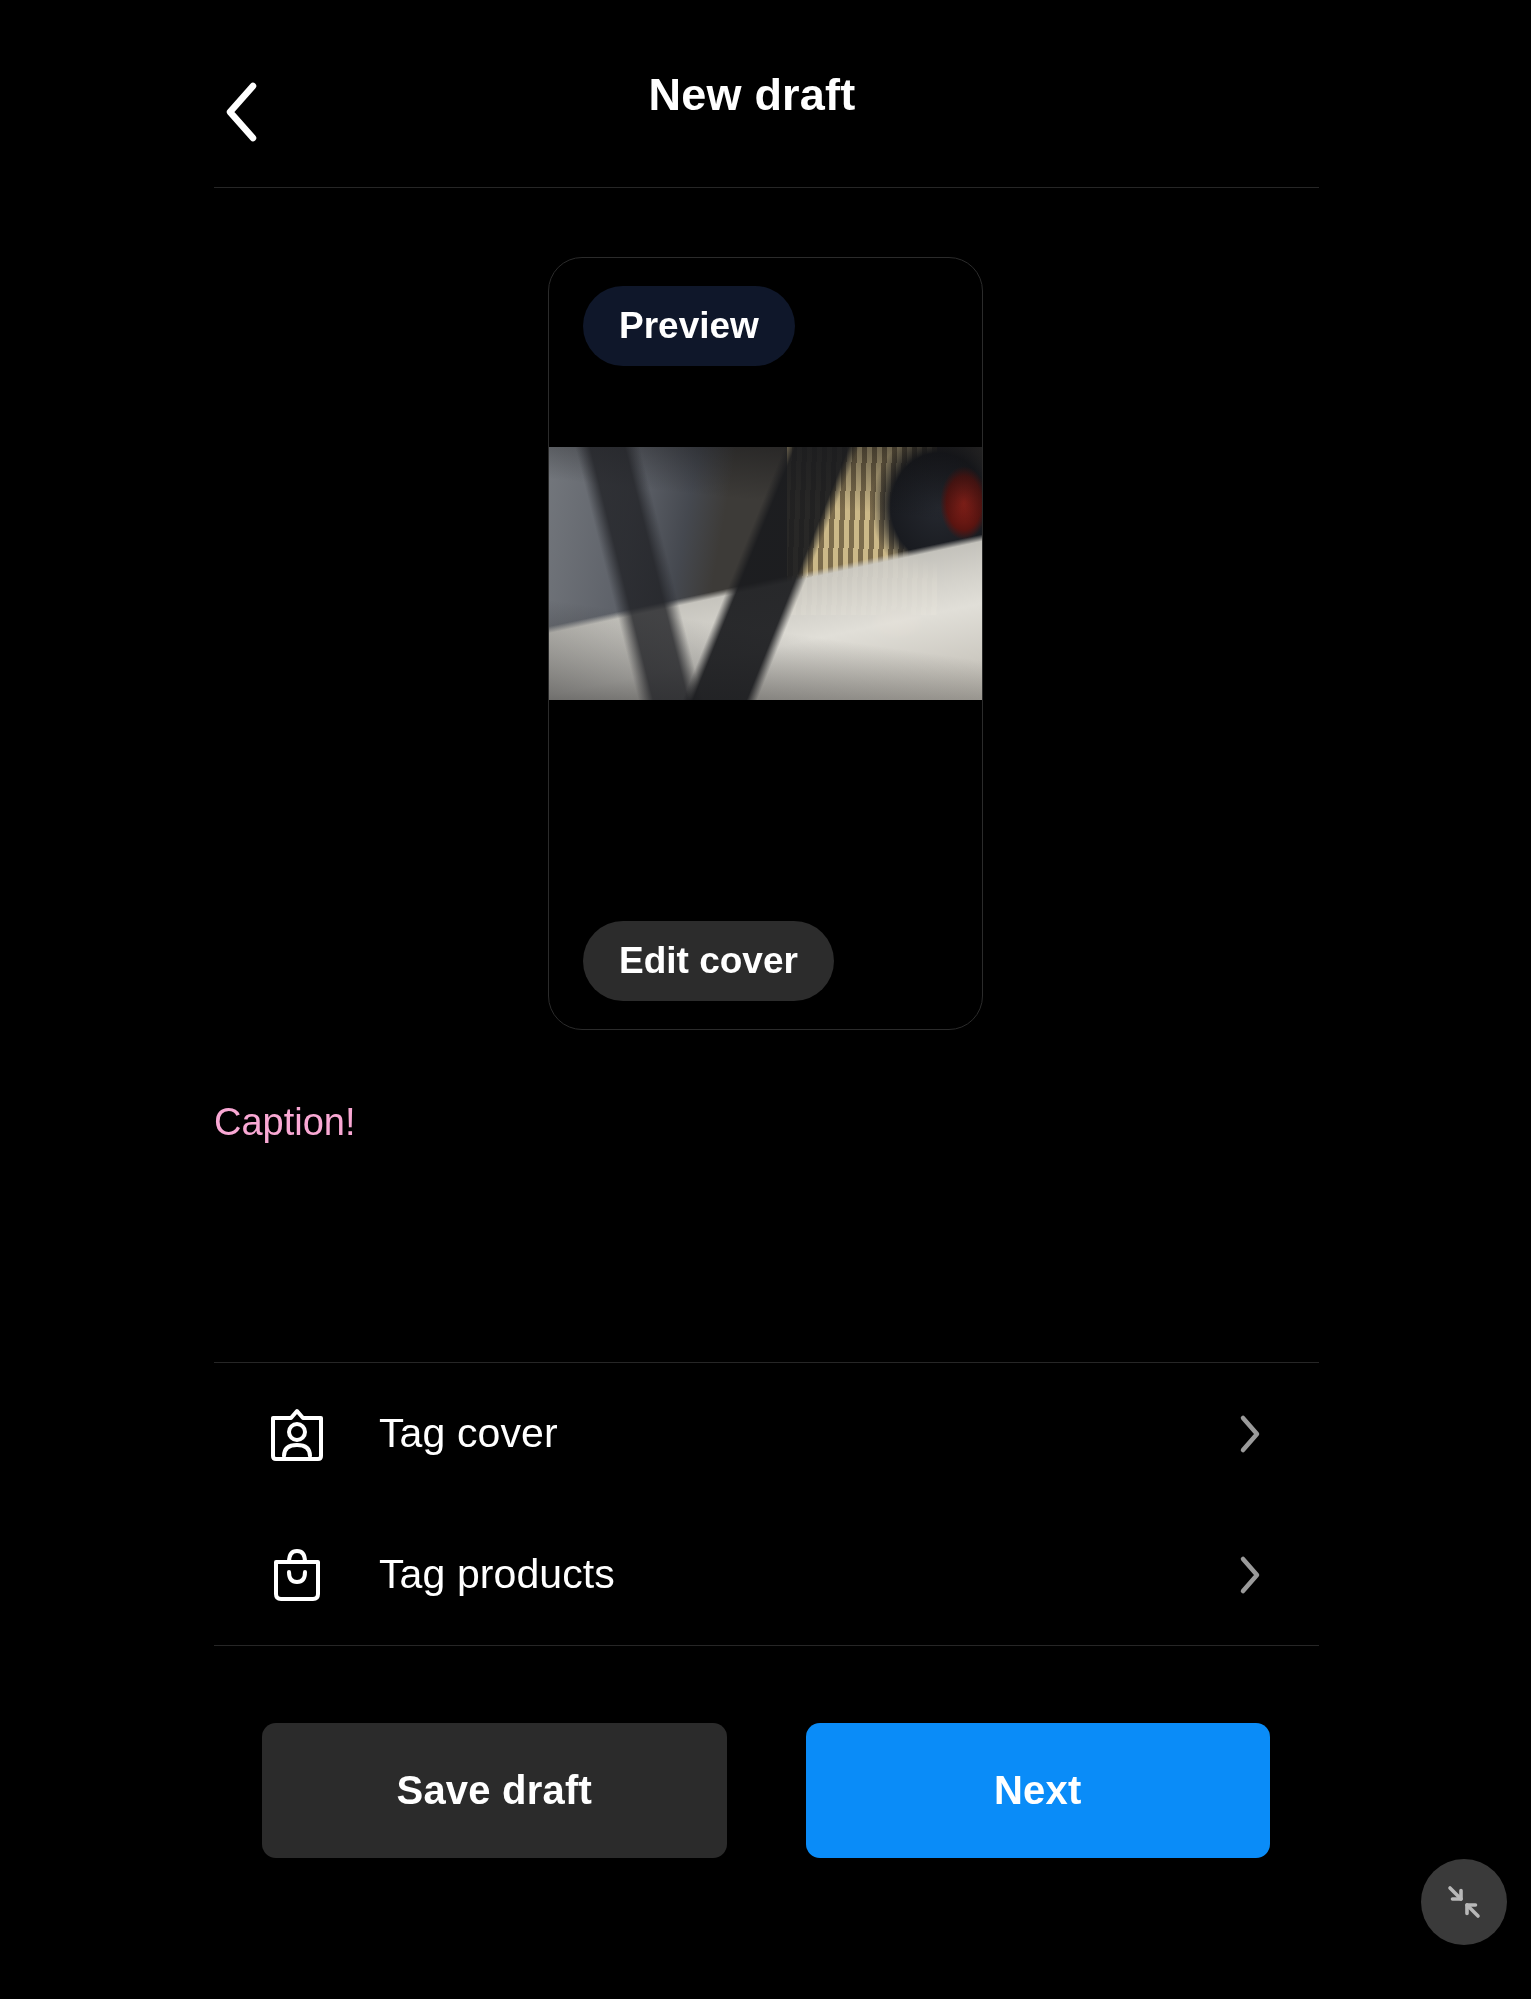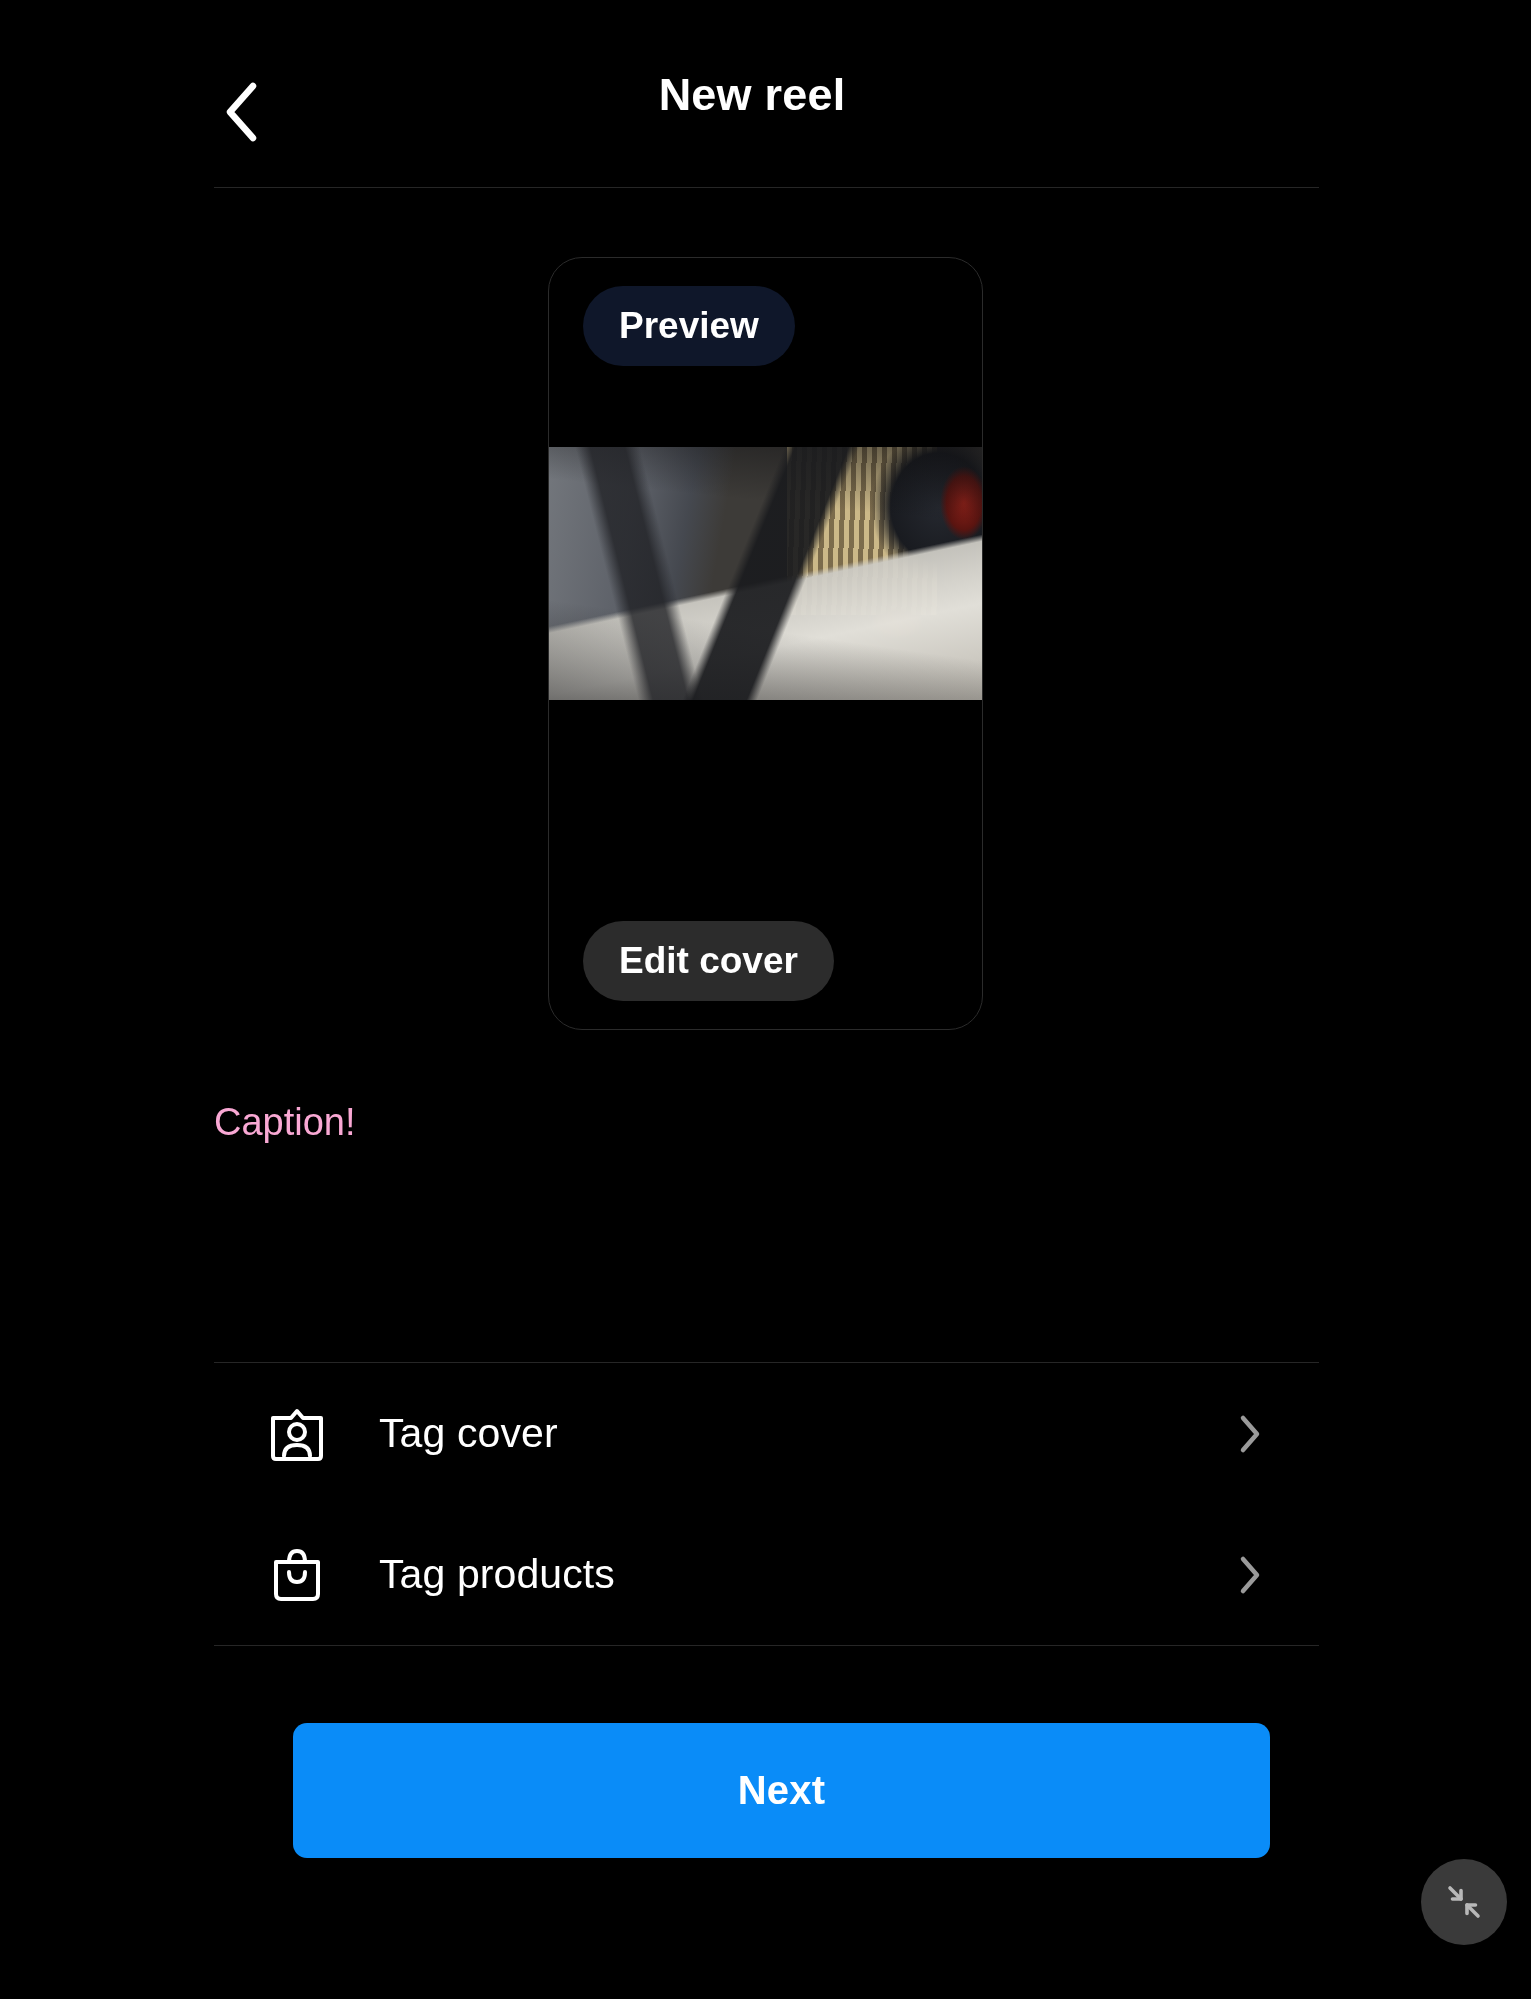--- a/index.html
+++ b/index.html
@@ -329,21 +329,21 @@
     <div class="header-inner">
 
       <div class="back-button">
         <span>
           <svg width="40" height="62" viewBox="0 0 40 62" fill="none">
             <path d="M31 5 L8 31 L31 57" stroke="#ffffff" stroke-width="6.5" stroke-linecap="round" stroke-linejoin="round"></path>
           </svg>
         </span>
       </div>
 
-      <div class="header-title">New reel</div>
+      <div class="header-title">New draft</div>
     </div>
   </div>
   <div class="header-divider"></div>
 
   <div class="preview-card">
 
     <div class="video-frame">
       <div class="video-art"></div>
     </div>
 
@@ -388,20 +388,21 @@
         <svg width="24" height="40" viewBox="0 0 24 40" fill="none">
           <path d="M5 4 L19 20 L5 36" stroke="#9a9a9a" stroke-width="4.5" stroke-linecap="round" stroke-linejoin="round"></path>
         </svg>
       </span>
     </div>
 
   </div>
   <div class="options-divider"></div>
 
   <div class="actions">
+    <button class="btn btn-draft">Save draft</button>
     <button class="btn btn-next">Next</button>
   </div>
 
   <div class="fab-collapse">
     <span>
       <svg width="46" height="46" viewBox="0 0 46 46" fill="none">
         <path d="M9 9 L20 20" stroke="#b8b8b8" stroke-width="3.6" stroke-linecap="round"></path>
         <path d="M20 11.5 L20 20 L11.5 20" stroke="#b8b8b8" stroke-width="3.6" stroke-linecap="round" stroke-linejoin="round"></path>
         <path d="M37 37 L26 26" stroke="#b8b8b8" stroke-width="3.6" stroke-linecap="round"></path>
         <path d="M26 34.5 L26 26 L34.5 26" stroke="#b8b8b8" stroke-width="3.6" stroke-linecap="round" stroke-linejoin="round"></path>

